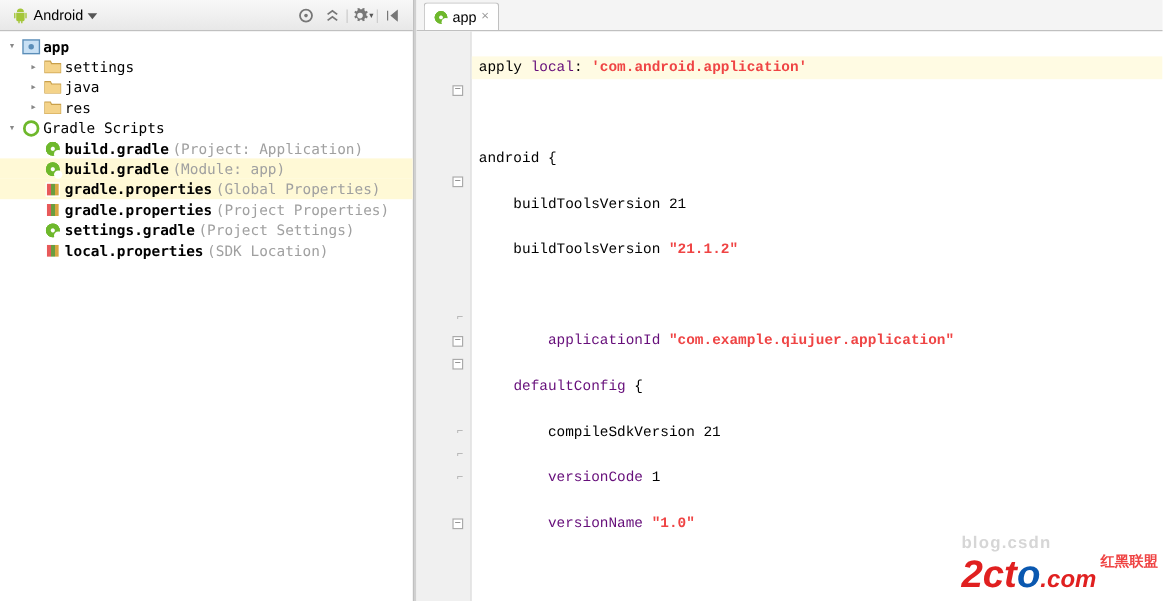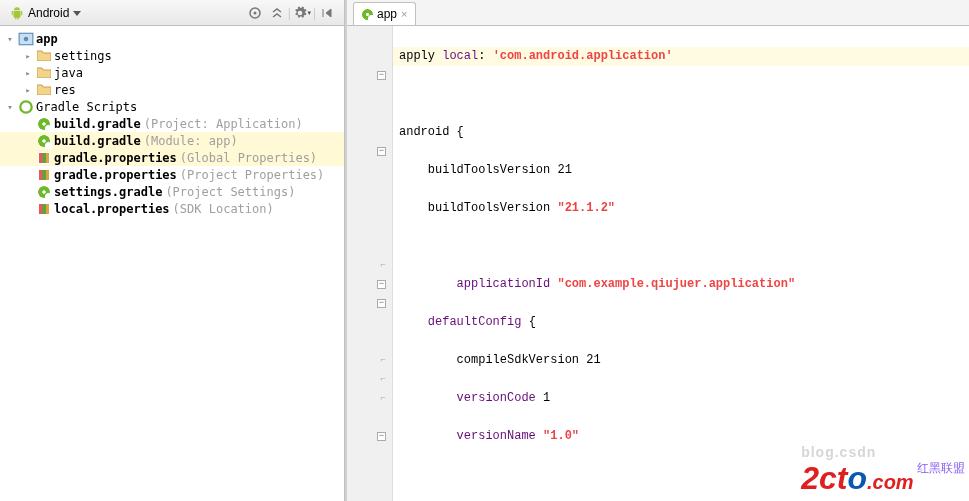--- a/index.html
+++ b/index.html
@@ -36,21 +36,21 @@
 .code { flex: 1; padding: 2px 6px; overflow: hidden; white-space: pre; }
 .code-line { height: 19px; }
 .hl-line { background: #fffbe3; margin-left: -6px; padding-left: 6px; margin-right: -6px; }
 .str { color: #ef4444; font-weight: bold; }
 .num { color: #000000; }
 .id { color: #660e7a; font-style: normal; }
 .watermark { position: absolute; right: 4px; bottom: 4px; font-family: Arial; font-weight: bold; pointer-events: none; }
 .watermark .wm-gray { color: #d6d6d6; font-size: 14px; letter-spacing: 1px; }
 .watermark .wm-big { font-size: 32px; color: #e02020; font-style: italic; text-align: center; }
 .watermark .wm-o { color: #0a58b0; }
-.watermark .wm-cn { color: #8b5cf6; font-size: 12px; font-weight: normal; vertical-align: top; }
+.watermark .wm-cn { color: #ef4444; font-size: 12px; font-weight: bold; vertical-align: top; }
 .vline { width: 2px; background: #d0d0d0; }
 </style>
 </head>
 <body>
 
 <div class="container">
   <div class="left-panel">
     <div class="toolbar">
       <div class="toolbar-combo">
         <svg class="android-icon" viewBox="0 0 24 24">

